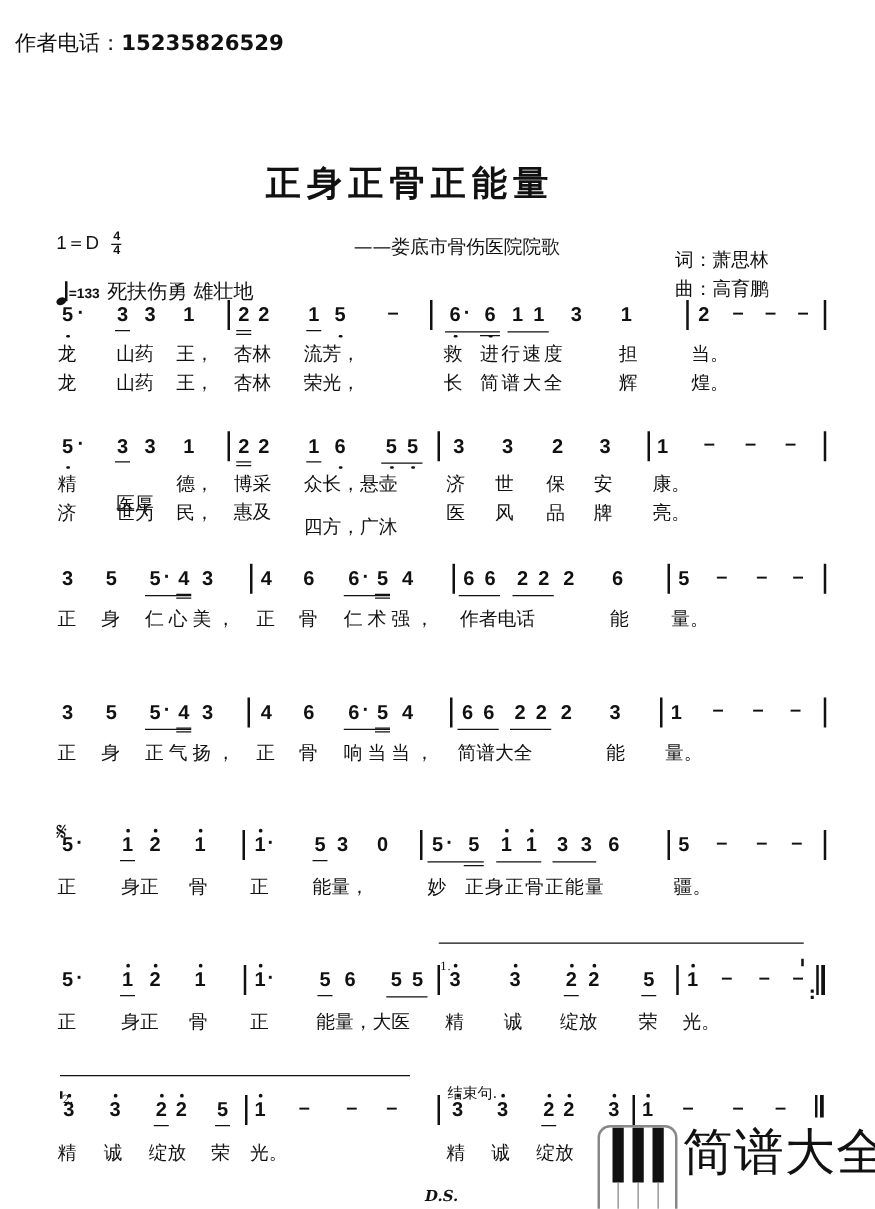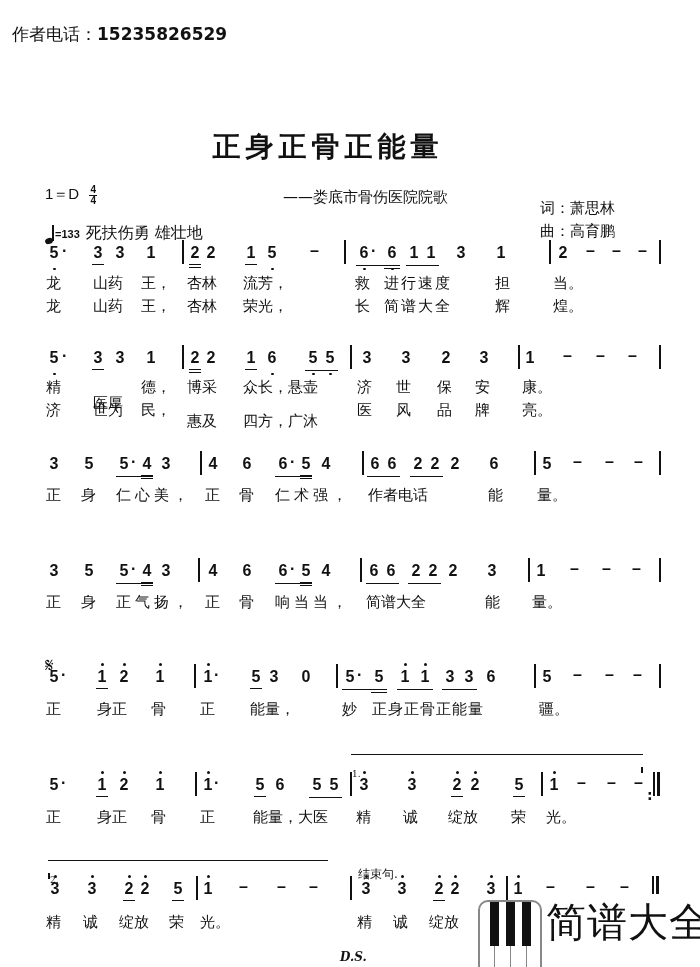--- a/index.html
+++ b/index.html
@@ -155,21 +155,21 @@
   <div class="ly" style="left:243px;top:378px">众长，悬壶</div>
   <div class="ly" style="left:357px;top:378px">济</div>
   <div class="ly" style="left:396px;top:378px">世</div>
   <div class="ly" style="left:437px;top:378px">保</div>
   <div class="ly" style="left:475px;top:378px">安</div>
   <div class="ly" style="left:522px;top:378px">康。</div>
 
   <div class="ly" style="left:46px;top:401px">济</div>
   <div class="ly" style="left:93px;top:401px">世为</div>
   <div class="ly" style="left:141px;top:401px">民，</div>
-  <div class="ly" style="left:187px;top:412px">惠及</div>
+  <div class="ly" style="left:187px;top:400px">惠及</div>
   <div class="ly" style="left:243px;top:412px">四方，广沐</div>
   <div class="ly" style="left:357px;top:401px">医</div>
   <div class="ly" style="left:396px;top:401px">风</div>
   <div class="ly" style="left:437px;top:401px">品</div>
   <div class="ly" style="left:475px;top:401px">牌</div>
   <div class="ly" style="left:522px;top:401px">亮。</div>
 </div>
 
 <div>
   <div class="n" style="left:48px;top:455px">3</div>

